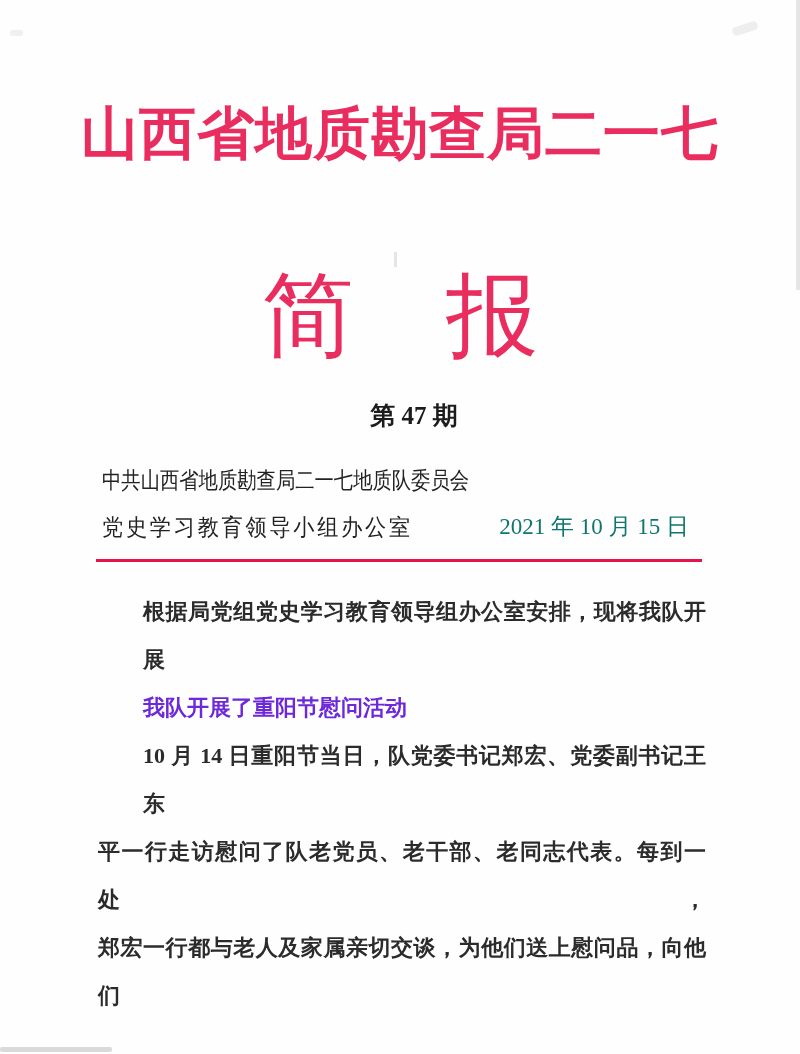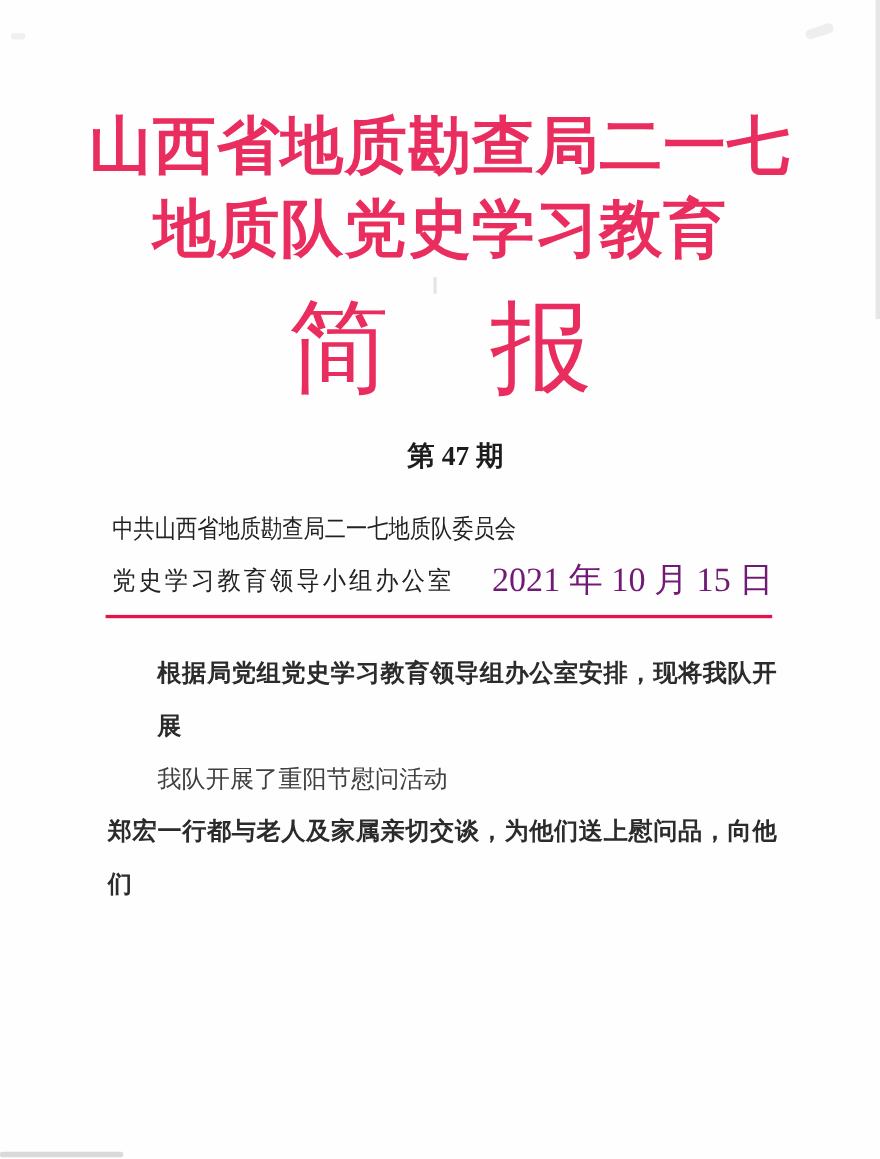--- a/index.html
+++ b/index.html
@@ -54,22 +54,22 @@
     white-space:nowrap;
   }
   .issuer-office{
     position:absolute;left:102px;top:514px;
     font-size:23px;line-height:28px;color:#222;
     letter-spacing:3px;
     transform:scaleX(0.92);transform-origin:left center;
     white-space:nowrap;
   }
   .publish-date{
-    position:absolute;right:97px;top:512px;
-    font-size:31px;line-height:30px;color:#701a75;
+    position:absolute;right:111px;top:512px;
+    font-size:23px;line-height:30px;color:#0f766e;
     white-space:nowrap;
   }
   .rule{
     position:absolute;left:96px;top:559px;
     width:606px;height:3px;
     background:var(--rule-red);
   }
   
   .body-block{
     position:absolute;left:98px;top:588px;width:608px;
@@ -79,54 +79,55 @@
   }
   .body-line{white-space:nowrap;font-weight:bold;}
   .body-line.full{
     white-space:normal;
     text-align:justify;
     text-align-last:justify;
   }
   .body-line.ind{padding-left:45px;}
   .body-line.head{
     font-family:"Liberation Sans","DejaVu Sans",sans-serif;
-    font-weight:400;
-    color:#404040;
+    font-weight:700;
+    color:#6d28d9;
   }
   
   .artifact{position:absolute;pointer-events:none;}
   .edge-right{right:0;top:0;width:4px;height:290px;background:#c9c9c9;opacity:.45;}
   .smudge-bl{left:0;bottom:2px;width:112px;height:5px;background:#b5b5b5;opacity:.5;border-radius:2px;}
   .mark-tr{right:42px;top:24px;width:26px;height:9px;background:#dcdcdc;opacity:.45;transform:rotate(-18deg);border-radius:4px;}
   .tick-banner{left:394px;top:252px;width:3px;height:15px;background:#d0d0d0;opacity:.55;}
   .mark-tl{left:10px;top:30px;width:13px;height:6px;background:#e2e2e2;opacity:.5;border-radius:3px;}
 </style>
 </head>
 <body>
 
 <div class="page">
 
   <div class="masthead">
     <div>山西省地质勘查局二一七</div>
-    <div>地质队党史学习教育</div>
   </div>
 
   <div class="banner">简　报</div>
 
   <div class="issue">第 47 期</div>
 
   <div class="issuer-committee">中共山西省地质勘查局二一七地质队委员会</div>
   <div class="issuer-office">党史学习教育领导小组办公室</div>
   <div class="publish-date">2021 年 10 月 15 日</div>
 
   <div class="rule"></div>
 
   <div class="body-block">
     <div class="body-line full ind">根据局党组党史学习教育领导组办公室安排，现将我队开展</div>
     <div class="body-line ind head">我队开展了重阳节慰问活动</div>
+    <div class="body-line full ind">10 月 14 日重阳节当日，队党委书记郑宏、党委副书记王东</div>
+    <div class="body-line full">平一行走访慰问了队老党员、老干部、老同志代表。每到一处，</div>
     <div class="body-line full">郑宏一行都与老人及家属亲切交谈，为他们送上慰问品，向他们</div>
 
   </div>
 
   <div class="artifact edge-right"></div>
   <div class="artifact smudge-bl"></div>
   <div class="artifact mark-tr"></div>
   <div class="artifact tick-banner"></div>
   <div class="artifact mark-tl"></div>
 

